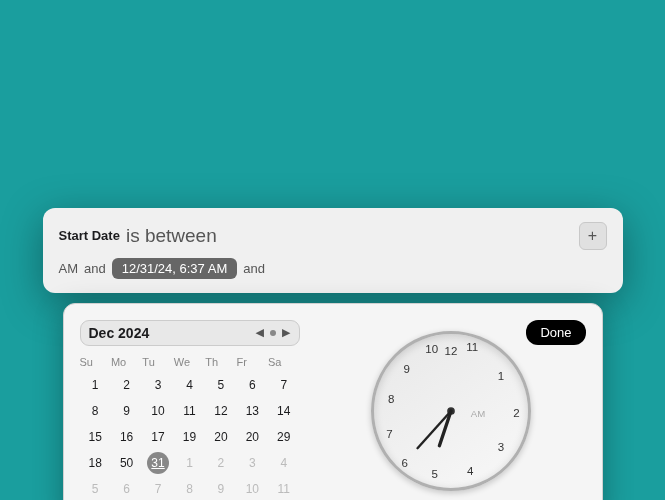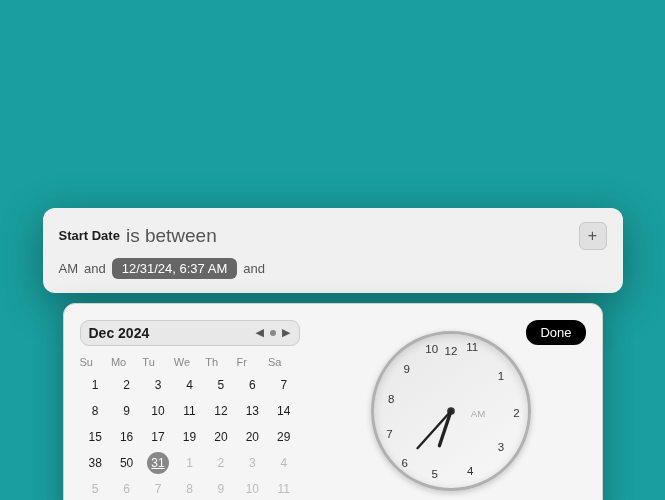--- a/index.html
+++ b/index.html
@@ -369,21 +369,21 @@
             <tr>
               <td><span class="day-cell-inner">15</span></td>
               <td><span class="day-cell-inner">16</span></td>
               <td><span class="day-cell-inner">17</span></td>
               <td><span class="day-cell-inner">19</span></td>
               <td><span class="day-cell-inner">20</span></td>
               <td><span class="day-cell-inner">20</span></td>
               <td><span class="day-cell-inner">29</span></td>
             </tr>
             <tr>
-              <td><span class="day-cell-inner">38</span></td>
+              <td><span class="day-cell-inner">18</span></td>
               <td><span class="day-cell-inner">50</span></td>
               <td><span class="day-cell-inner selected">31</span></td>
               <td style="color: rgb(187, 187, 187);"><span class="day-cell-inner">1</span></td>
               <td style="color: rgb(187, 187, 187);"><span class="day-cell-inner">2</span></td>
               <td style="color: rgb(187, 187, 187);"><span class="day-cell-inner">3</span></td>
               <td style="color: rgb(187, 187, 187);"><span class="day-cell-inner">4</span></td>
             </tr>
             <tr>
               <td style="color: rgb(187, 187, 187);"><span class="day-cell-inner">5</span></td>
               <td style="color: rgb(187, 187, 187);"><span class="day-cell-inner">6</span></td>

